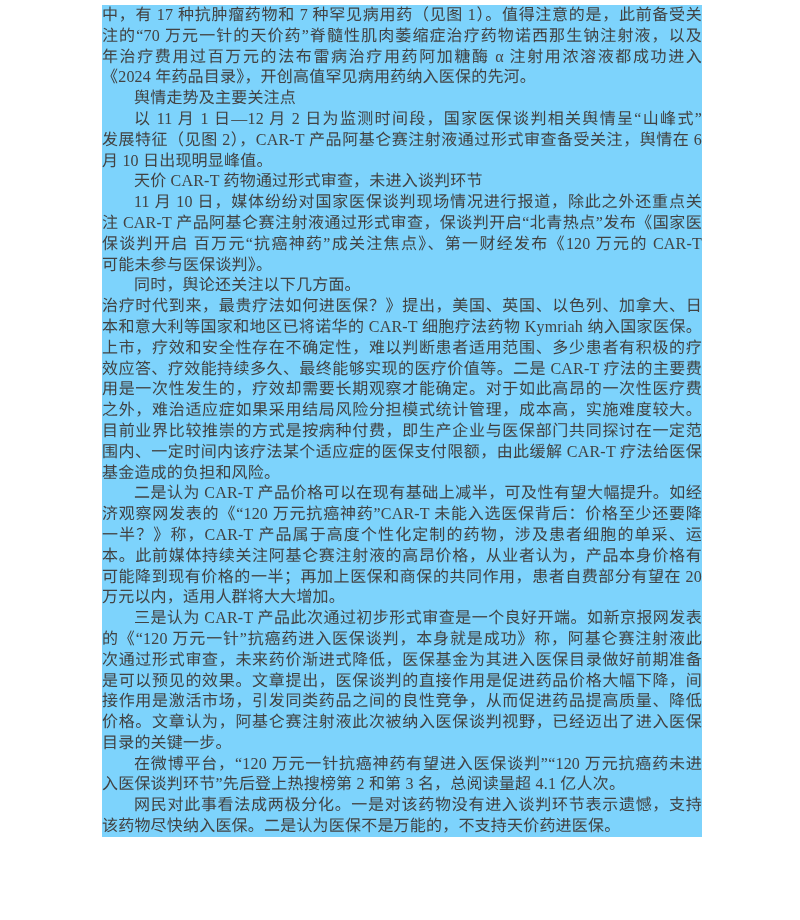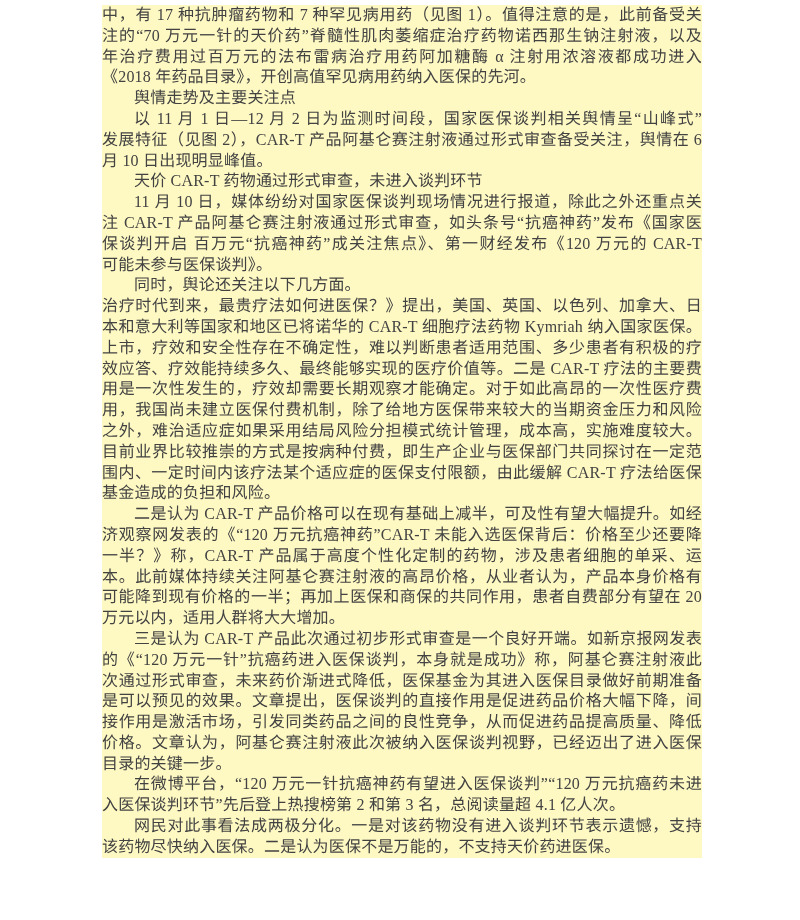--- a/index.html
+++ b/index.html
@@ -36,41 +36,40 @@
     text-align-last: left;
   }
   .line.indent {
     text-indent: 2em;
   }
 </style>
 </head>
 <body>
 
 <div class="page">
-  <div class="content" id="doc-content" style="color: rgb(66, 66, 66); background: #fef9c3;">
+  <div class="content" id="doc-content" style="color: rgb(66, 66, 66); background: #7dd3fc;">
       <div class="line">中，有 17 种抗肿瘤药物和 7 种罕见病用药（见图 1）。值得注意的是，此前备受关</div>
       <div class="line">注的“70 万元一针的天价药”脊髓性肌肉萎缩症治疗药物诺西那生钠注射液，以及</div>
       <div class="line">年治疗费用过百万元的法布雷病治疗用药阿加糖酶 α 注射用浓溶液都成功进入</div>
-      <div class="line para-end">《2018 年药品目录》，开创高值罕见病用药纳入医保的先河。</div>
+      <div class="line para-end">《2024 年药品目录》，开创高值罕见病用药纳入医保的先河。</div>
       <div class="line para-end indent">舆情走势及主要关注点</div>
       <div class="line indent">以 11 月 1 日—12 月 2 日为监测时间段，国家医保谈判相关舆情呈“山峰式”</div>
       <div class="line">发展特征（见图 2），CAR-T 产品阿基仑赛注射液通过形式审查备受关注，舆情在 6</div>
       <div class="line para-end">月 10 日出现明显峰值。</div>
       <div class="line para-end indent">天价 CAR-T 药物通过形式审查，未进入谈判环节</div>
       <div class="line indent">11 月 10 日，媒体纷纷对国家医保谈判现场情况进行报道，除此之外还重点关</div>
-      <div class="line">注 CAR-T 产品阿基仑赛注射液通过形式审查，如头条号“抗癌神药”发布《国家医</div>
+      <div class="line">注 CAR-T 产品阿基仑赛注射液通过形式审查，保谈判开启“北青热点”发布《国家医</div>
       <div class="line">保谈判开启 百万元“抗癌神药”成关注焦点》、第一财经发布《120 万元的 CAR-T</div>
       <div class="line para-end">可能未参与医保谈判》。</div>
       <div class="line para-end indent">同时，舆论还关注以下几方面。</div>
       <div class="line">治疗时代到来，最贵疗法如何进医保？》提出，美国、英国、以色列、加拿大、日</div>
       <div class="line">本和意大利等国家和地区已将诺华的 CAR-T 细胞疗法药物 Kymriah 纳入国家医保。</div>
       <div class="line">上市，疗效和安全性存在不确定性，难以判断患者适用范围、多少患者有积极的疗</div>
       <div class="line">效应答、疗效能持续多久、最终能够实现的医疗价值等。二是 CAR-T 疗法的主要费</div>
       <div class="line">用是一次性发生的，疗效却需要长期观察才能确定。对于如此高昂的一次性医疗费</div>
-      <div class="line">用，我国尚未建立医保付费机制，除了给地方医保带来较大的当期资金压力和风险</div>
       <div class="line">之外，难治适应症如果采用结局风险分担模式统计管理，成本高，实施难度较大。</div>
       <div class="line">目前业界比较推崇的方式是按病种付费，即生产企业与医保部门共同探讨在一定范</div>
       <div class="line">围内、一定时间内该疗法某个适应症的医保支付限额，由此缓解 CAR-T 疗法给医保</div>
       <div class="line para-end">基金造成的负担和风险。</div>
       <div class="line indent">二是认为 CAR-T 产品价格可以在现有基础上减半，可及性有望大幅提升。如经</div>
       <div class="line">济观察网发表的《“120 万元抗癌神药”CAR-T 未能入选医保背后：价格至少还要降</div>
       <div class="line">一半？》称，CAR-T 产品属于高度个性化定制的药物，涉及患者细胞的单采、运输、</div>
       <div class="line">本。此前媒体持续关注阿基仑赛注射液的高昂价格，从业者认为，产品本身价格有</div>
       <div class="line">可能降到现有价格的一半；再加上医保和商保的共同作用，患者自费部分有望在 20</div>
       <div class="line para-end">万元以内，适用人群将大大增加。</div>

